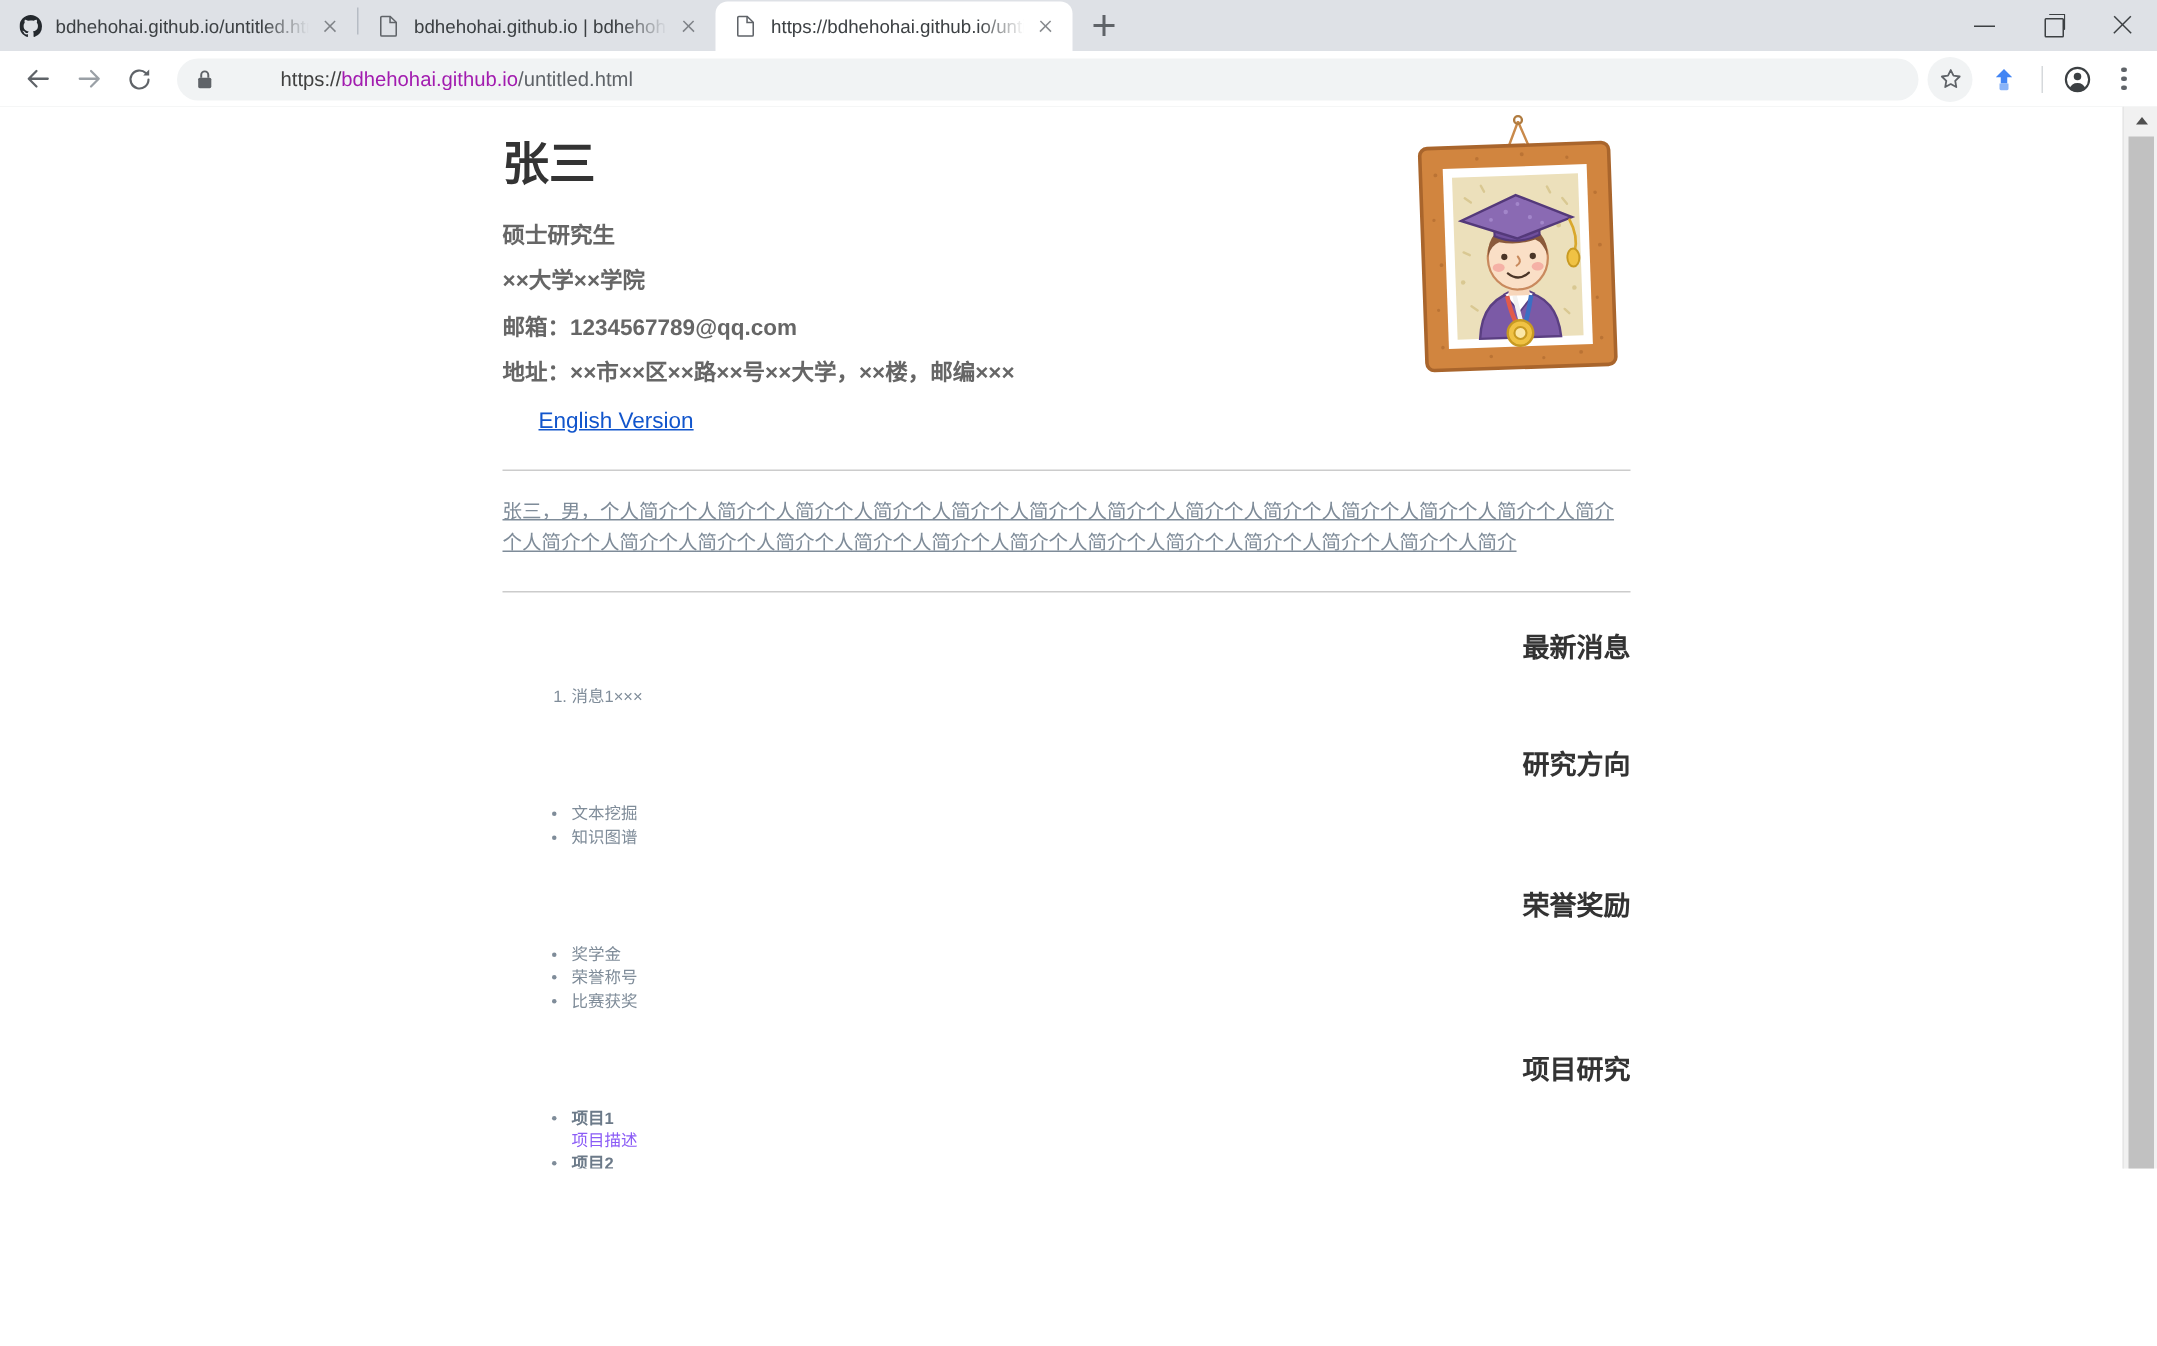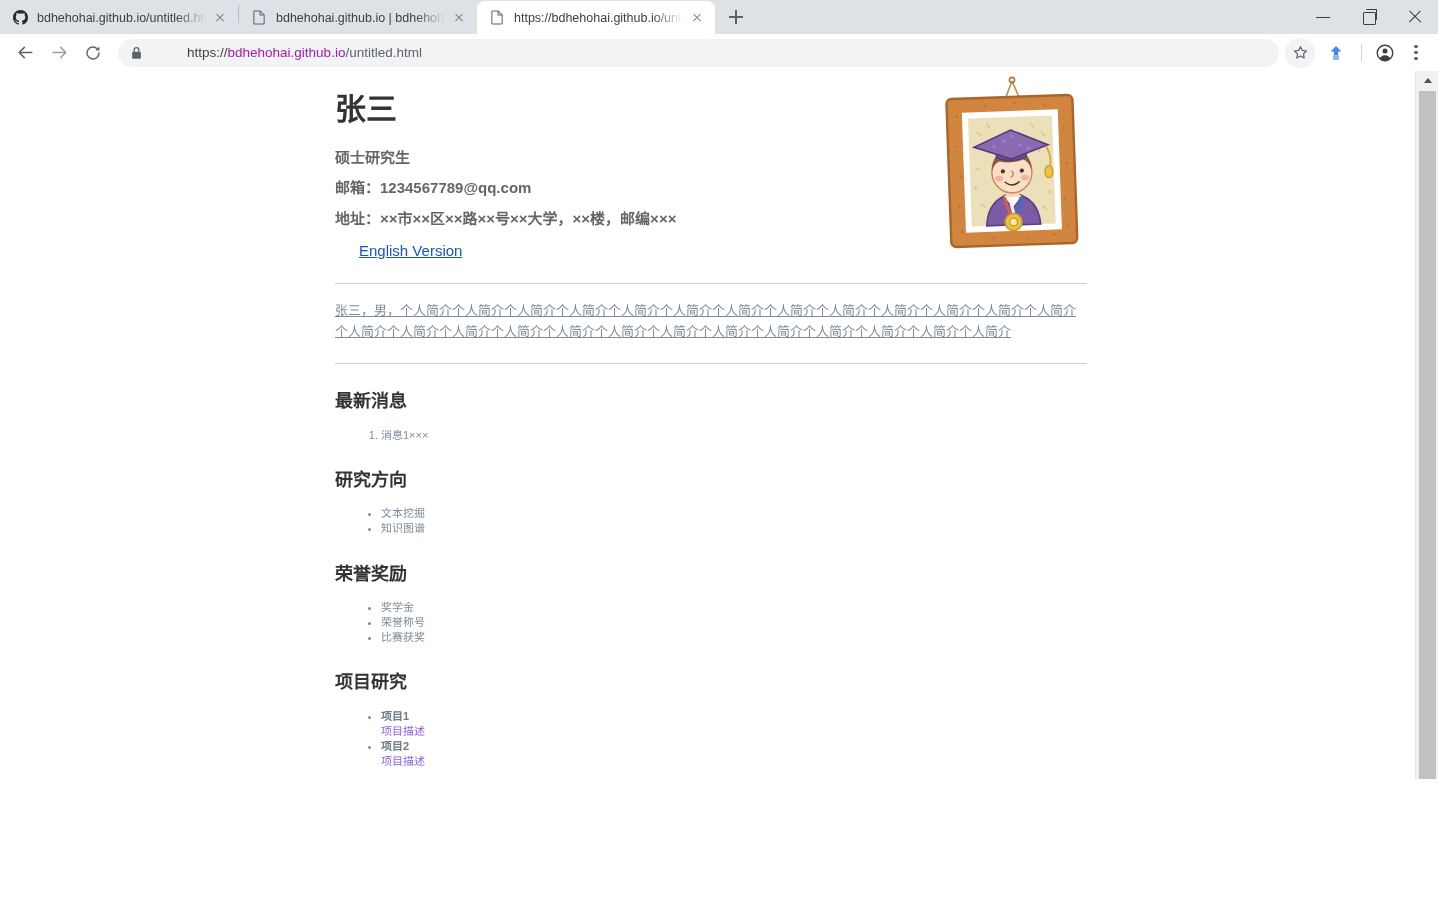--- a/index.html
+++ b/index.html
@@ -231,20 +231,21 @@
     width: 745px;
     text-decoration: underline;
   }
 
   h2.sec {
     font-size: 18px;
     font-weight: bold;
     color: #333333;
     margin: 26px 0 0 0;
     line-height: 1.3;
+    text-align: right;
   }
   h3.sub {
     font-size: 16px;
     font-weight: bold;
     color: #444444;
     margin: 23px 0 0 0;
     line-height: 1.3;
   }
   ol.list, ul.list {
     margin: 14px 0 0 0;
@@ -396,20 +397,21 @@
 
   <div class="viewport">
     <div class="page">
       <div class="content">
 
         <div class="hdr">
           <h1 class="name">张三</h1>
 
           <div class="meta">
             <p>硕士研究生</p>
+            <p>××大学××学院</p>
             <p>邮箱：1234567789@qq.com</p>
             <p>地址：××市××区××路××号××大学，××楼，邮编×××</p>
             <p class="lnk">
               <a href="#">English Version</a>
             </p>
           </div>
 
           <div class="photo">
             <svg width="150" height="180" viewBox="0 0 150 180" aria-hidden="true">
 

